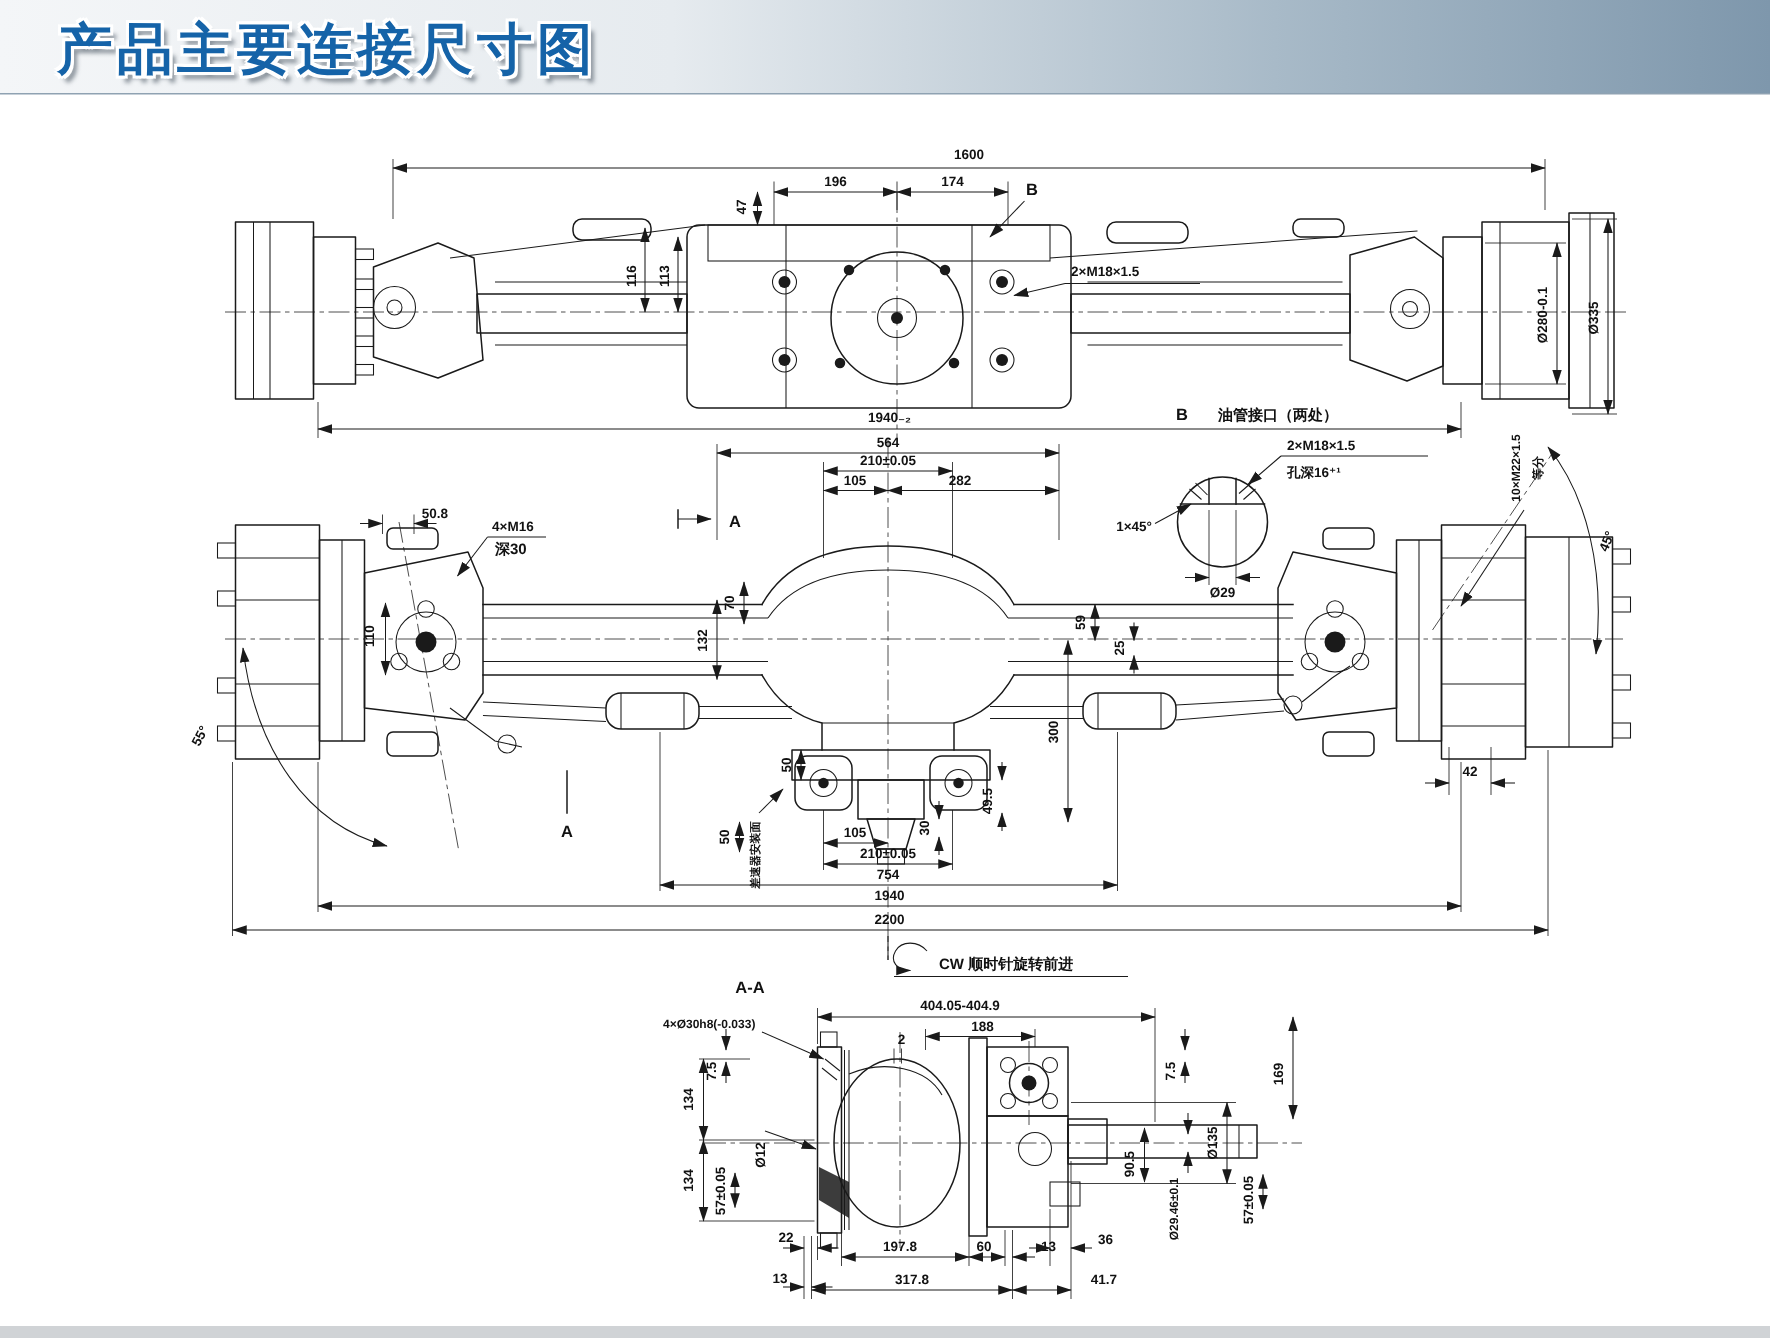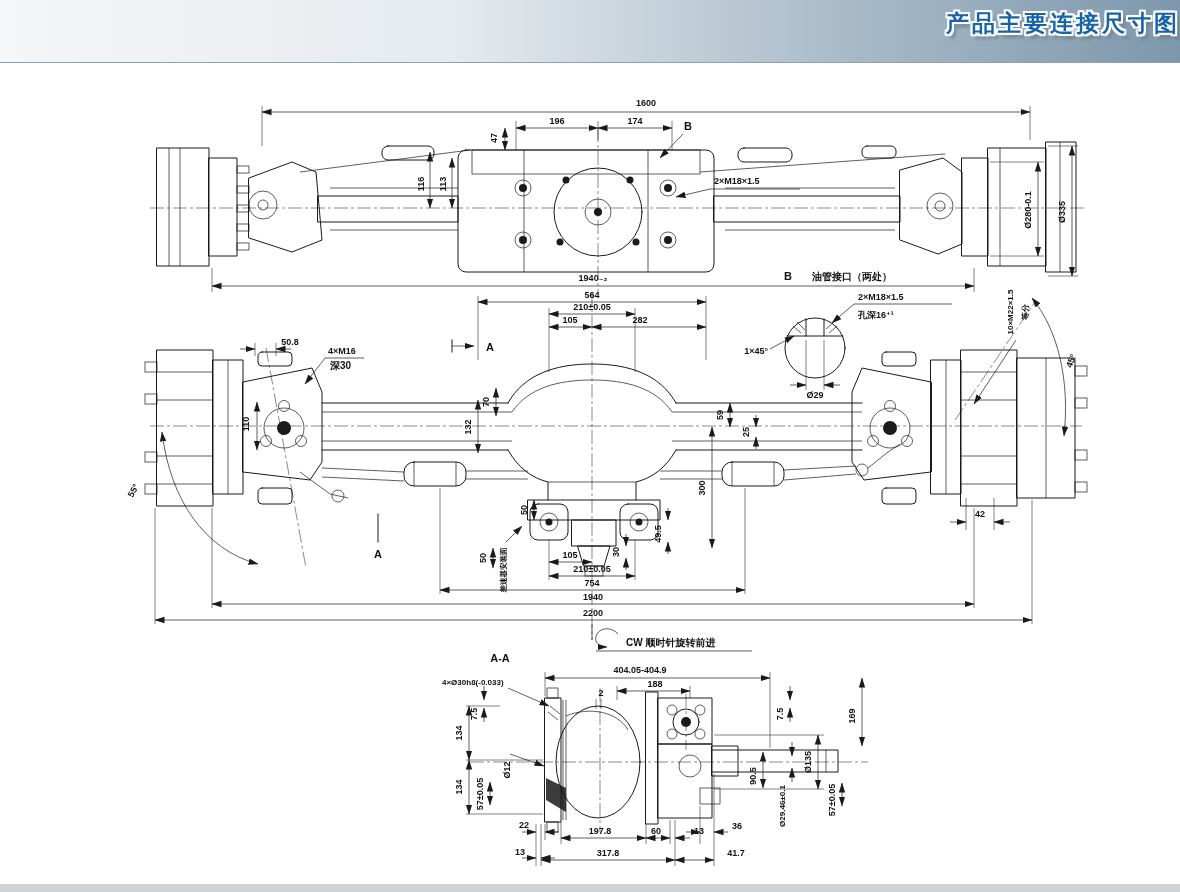--- a/index.html
+++ b/index.html
@@ -4,27 +4,26 @@
 <style>
   html,body{margin:0;padding:0;background:#fff;}
   body{width:1180px;height:892px;position:relative;overflow:hidden;font-family:"Liberation Sans",sans-serif;}
   .header{
     position:absolute;top:0;left:0;width:1180px;height:62px;
     background:linear-gradient(90deg,#f4f6f8 0%,#e6ebef 38%,#a8bac8 72%,#7e97ac 100%);
     border-bottom:1px solid #8fa2b2;
   }
   .header h1{
     margin:0;padding:8px 0 0 38px;
-    font-size:23px;font-weight:900;letter-spacing:3px;
+    font-size:37px;font-weight:900;letter-spacing:3px;
     color:#1563a8;
     text-shadow:
       -2px -2px 0 #fff, 2px -2px 0 #fff, -2px 2px 0 #fff, 2px 2px 0 #fff,
       -2px 0 0 #fff, 2px 0 0 #fff, 0 -2px 0 #fff, 0 2px 0 #fff,
       4px 5px 3px rgba(110,120,130,.8);
-    text-align: right;
   }
   .canvas{position:absolute;top:0;left:0;}
   .footer-strip{position:absolute;left:0;bottom:0;width:1180px;height:8px;background:#d0d3d6;}
   .ln{fill:none;stroke:#1a1a1a;stroke-width:1;stroke-linejoin:round;stroke-linecap:square}
   .th{fill:none;stroke:#1a1a1a;stroke-width:.7}
   .cl{fill:none;stroke:#3a3a3a;stroke-width:.6;stroke-dasharray:14 3 3 3}
   .ext{fill:none;stroke:#1a1a1a;stroke-width:.55}
   .dim{fill:none;stroke:#1a1a1a;stroke-width:.7;marker-start:url(#ar);marker-end:url(#ar)}
   .dime{fill:none;stroke:#1a1a1a;stroke-width:.7;marker-end:url(#ar)}
   .blk{fill:#1a1a1a;stroke:none}

